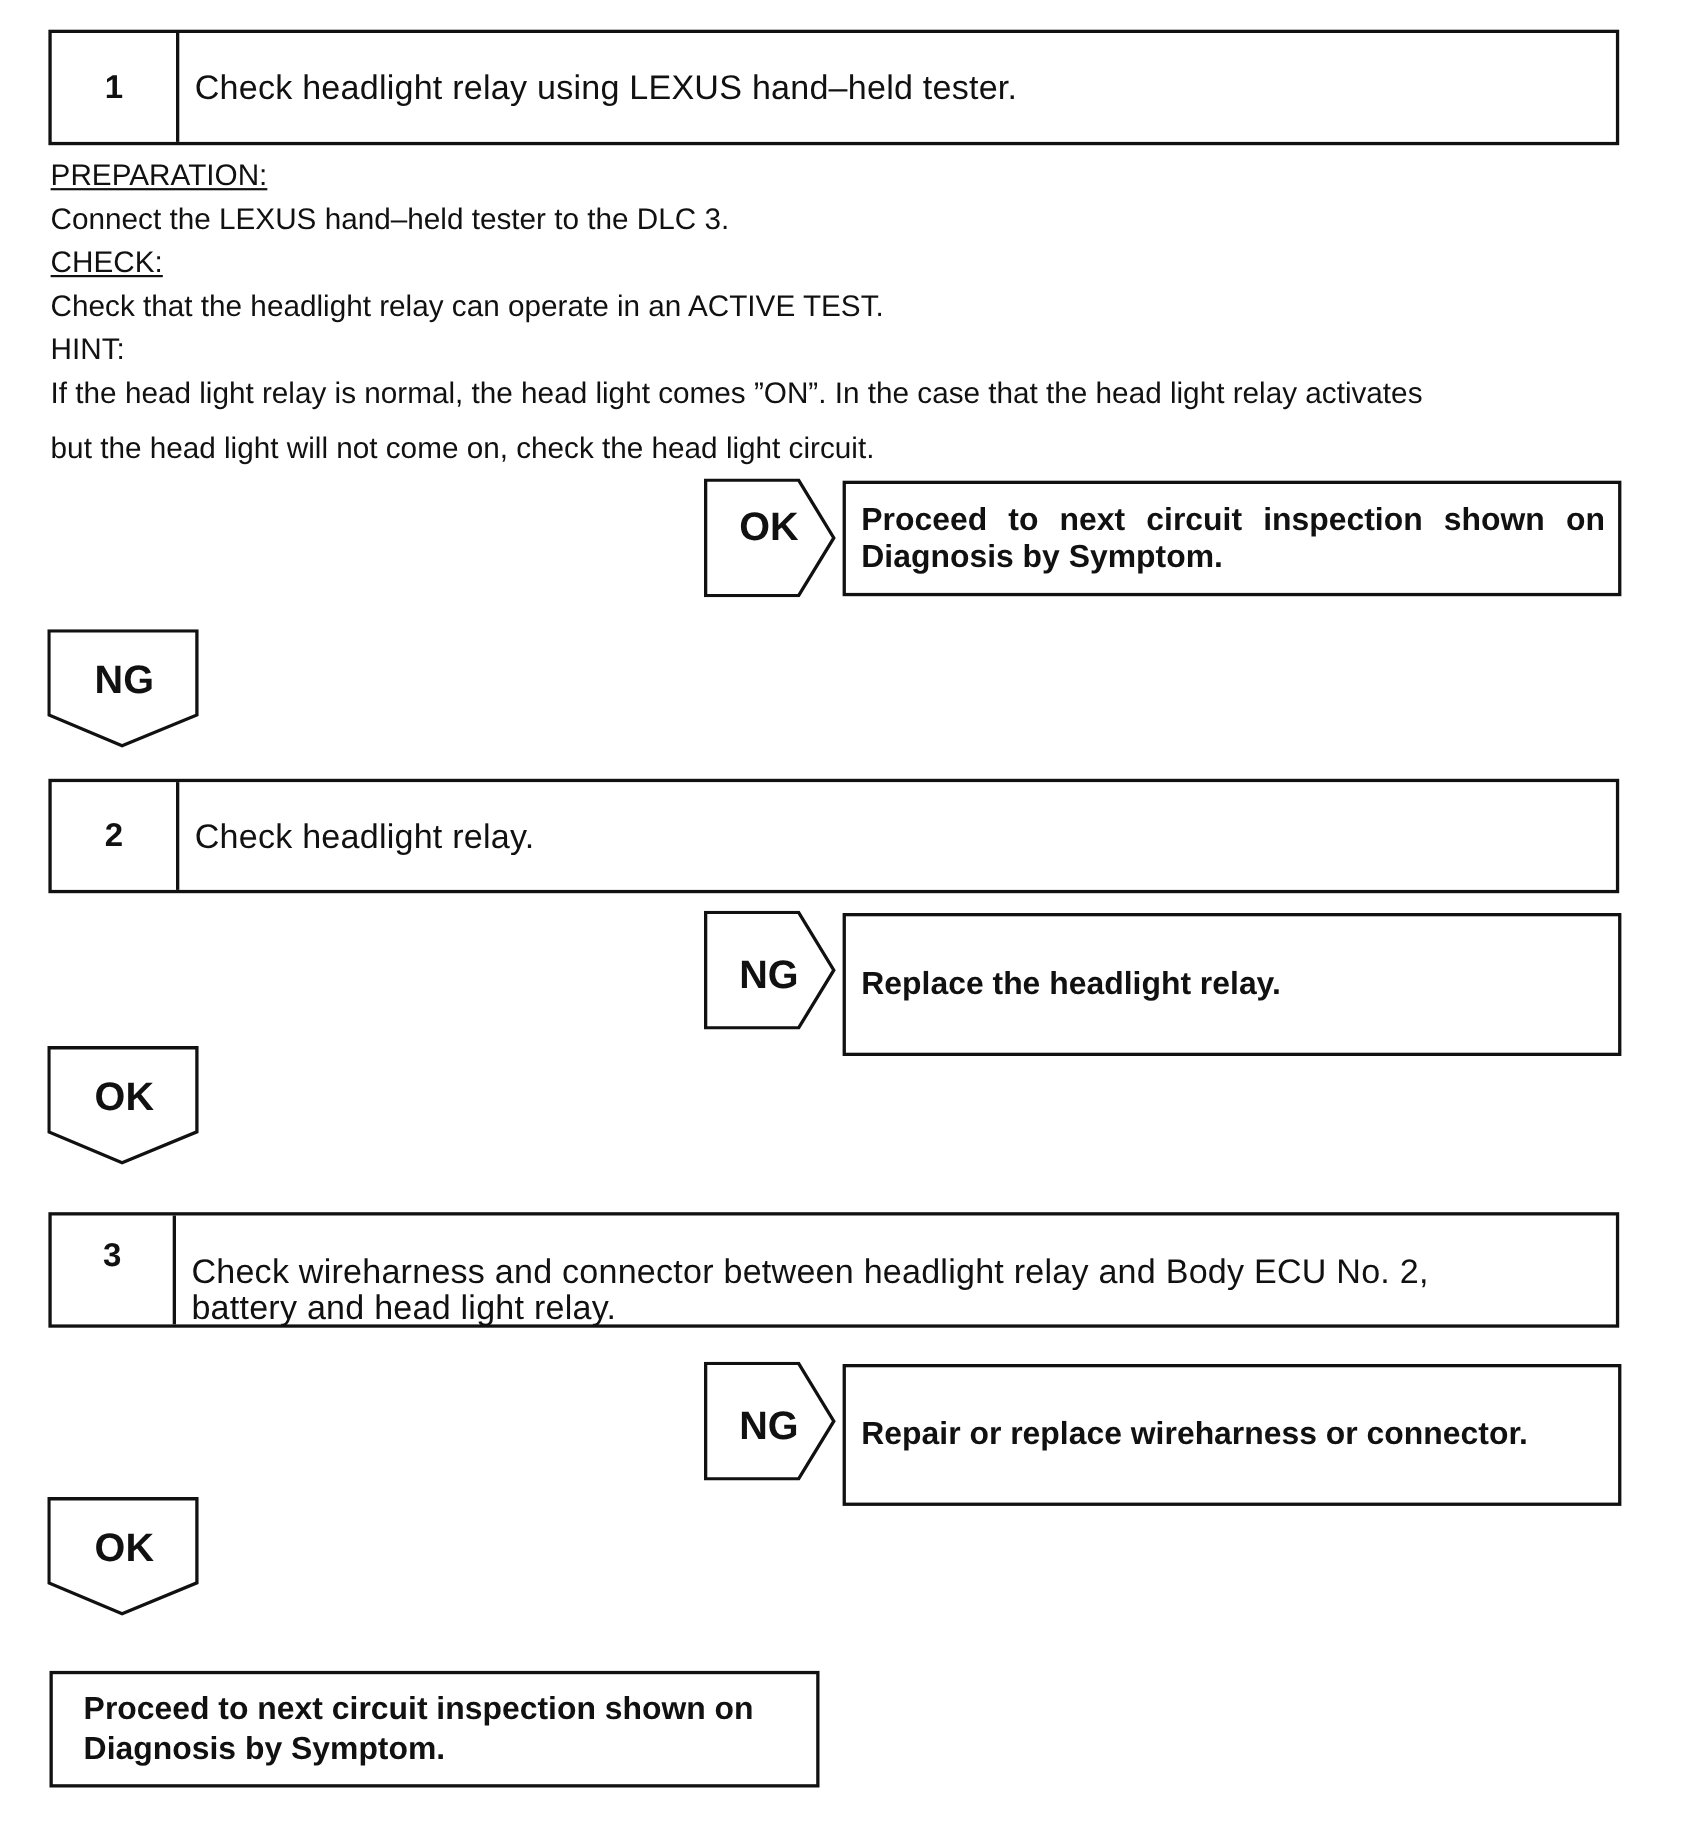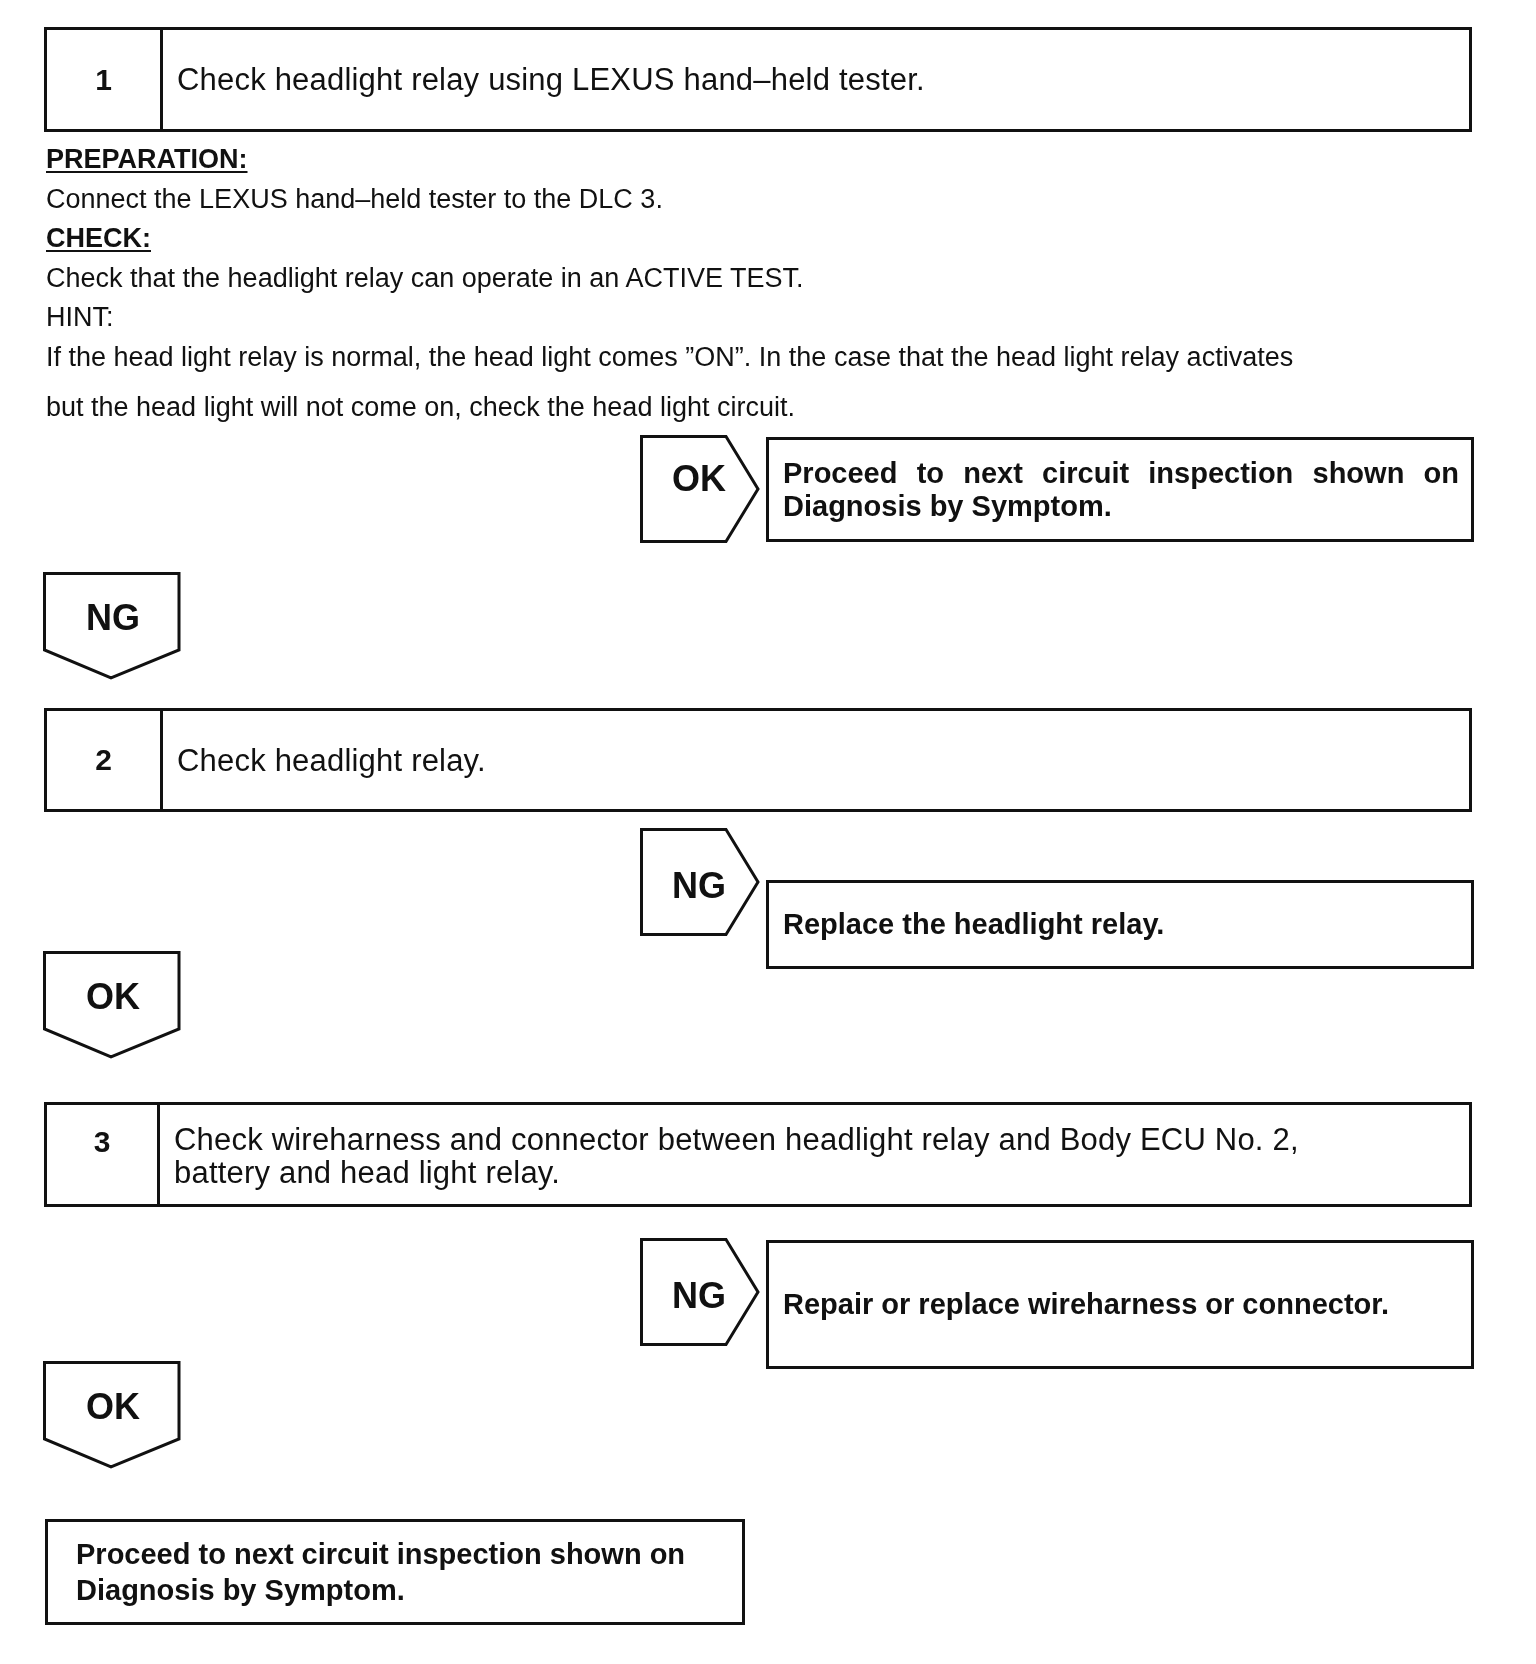--- a/index.html
+++ b/index.html
@@ -5,21 +5,21 @@
   html, body { margin: 0; padding: 0; background: #ffffff; }
   body { width: 1536px; height: 1664px; position: relative; overflow: hidden;
          font-family: "Liberation Sans", sans-serif; color: #111; }
   .step-box { position: absolute; left: 44px; width: 1428px; border: 3px solid #111;
               box-sizing: border-box; display: flex; }
   .step-num { width: 113px; border-right: 3px solid #111; display: flex; align-items: center;
               justify-content: center; font-weight: bold; font-size: 30px; }
   .step-title { flex: 1; display: flex; align-items: center; padding-left: 14px;
                 font-weight: normal; font-size: 31px; line-height: 33px; letter-spacing: 0.2px; }
   .para { position: absolute; left: 46px; font-size: 27px; line-height: 32px; white-space: nowrap; }
-  .heading { font-weight: bold; text-decoration: underline; text-underline-offset: 3px; }
+  .heading { font-weight: normal; text-decoration: underline; text-underline-offset: 3px; }
   .result-box { position: absolute; left: 766px; width: 708px; border: 3px solid #111; box-sizing: border-box;
                 display: flex; align-items: center; padding-left: 14px; padding-right: 12px;
                 font-weight: bold; font-size: 29px; line-height: 33px; }
   .final-box { position: absolute; left: 45px; top: 1519px; width: 700px; height: 106px; border: 3px solid #111;
                box-sizing: border-box; padding: 14px 14px 0 28px; font-weight: bold; font-size: 29px; line-height: 36px; }
   .arrow-right { position: absolute; left: 640px; width: 122px; height: 108px; }
   .arrow-down { position: absolute; left: 43px; width: 138px; height: 112px; }
   .arrow-label { position: absolute; font-weight: bold; font-size: 36px; }
   .justify { text-align: justify; }
 </style>
@@ -57,32 +57,32 @@
 
 <div class="step-box" style="top:708px;height:104px;">
   <div class="step-num">2</div>
   <div class="step-title">Check headlight relay.</div>
 </div>
 
 <svg class="arrow-right" style="top:828px;" viewBox="0 0 122 108">
   <polygon points="1.5,1.5 86,1.5 118,54 86,106.5 1.5,106.5" fill="#fff" stroke="#111" stroke-width="3"></polygon>
 </svg>
 <div class="arrow-label" style="left:672px;top:865px;">NG</div>
-<div class="result-box" style="top:880px;height:89px;">
+<div class="result-box" style="top:830px;height:130px;">
   <div>Replace the headlight relay.</div>
 </div>
 
 <svg class="arrow-down" style="top:951px;" viewBox="0 0 138 112">
   <polygon points="1.5,1.5 136,1.5 136,78 68,106 1.5,78" fill="#fff" stroke="#111" stroke-width="3"></polygon>
 </svg>
 <div class="arrow-label" style="left:86px;top:976px;">OK</div>
 
 <div class="step-box" style="top:1102px;height:105px;">
   <div class="step-num" style="align-items:flex-start;padding-top:20px;box-sizing:border-box;">3</div>
-  <div class="step-title" style="align-items:flex-start;padding-top:18px;flex-direction:column;">
+  <div class="step-title" style="align-items:flex-start;padding-top:34px;flex-direction:column;">
     <div>Check wireharness and connector between headlight relay and Body ECU No. 2,</div>
     <div>battery and head light relay.</div>
   </div>
 </div>
 
 <svg class="arrow-right" style="top:1238px;" viewBox="0 0 122 108">
   <polygon points="1.5,1.5 86,1.5 118,54 86,106.5 1.5,106.5" fill="#fff" stroke="#111" stroke-width="3"></polygon>
 </svg>
 <div class="arrow-label" style="left:672px;top:1275px;">NG</div>
 <div class="result-box" style="top:1240px;height:129px;">

